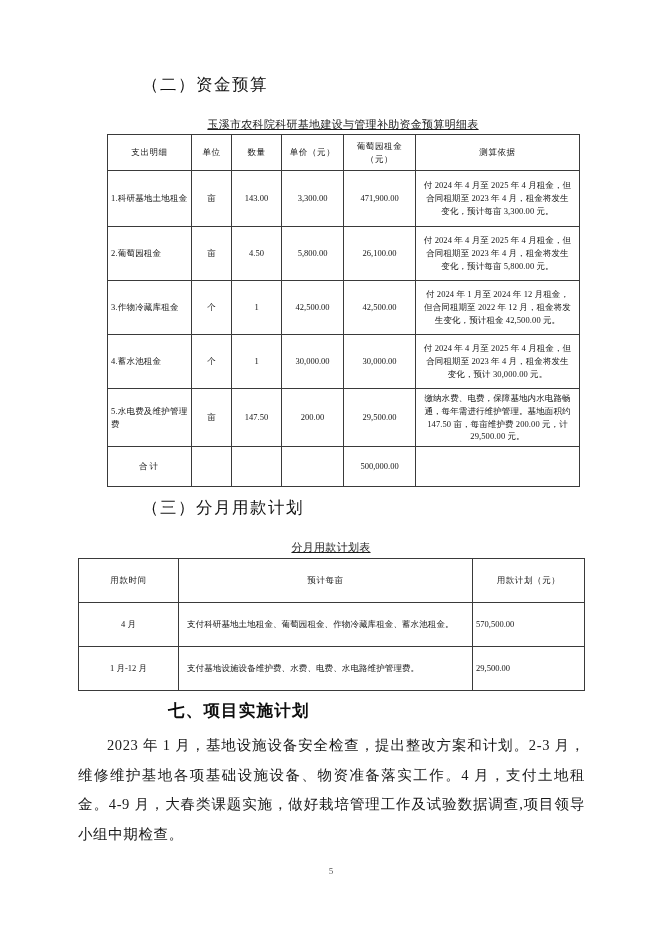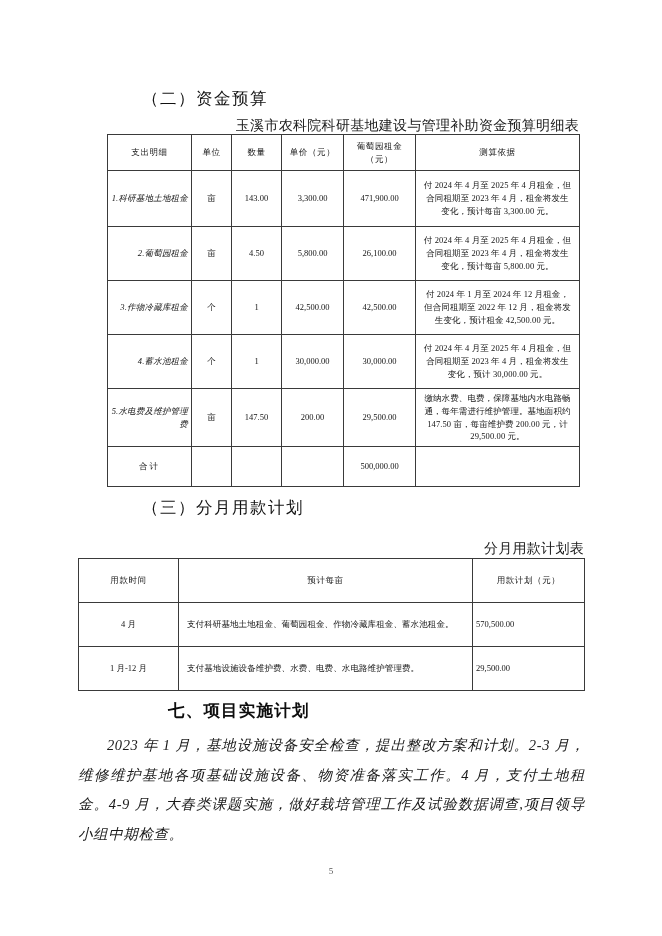--- a/index.html
+++ b/index.html
@@ -37,25 +37,26 @@
     font-family: "Liberation Sans", "DejaVu Sans", sans-serif;
     font-size: 16.5px;
     font-weight: bold;
     letter-spacing: 1.2px;
     color: #0d0d0d;
     white-space: nowrap;
     margin-left: 28px;
   }
 
   .table-caption {
-    font-size: 14px;
-    text-align: right;
+    font-size: 11px;
+    text-align: center;
     color: #1a1a1a;
     letter-spacing: 0.3px;
     font-family: "Liberation Serif", "DejaVu Serif", serif;
+    text-decoration: underline;
   }
 
   
   table {
     border-collapse: collapse;
     table-layout: fixed;
     font-size: 8.5px;
     color: #141414;
   }
   table td, table th {
@@ -66,21 +67,21 @@
     line-height: 1.42;
   }
 
   
   #budget-table {
     position: absolute;
     left: 107px;
     top: 134px;
     width: 472px;
   }
-  #budget-table td.c-item { text-align: right; letter-spacing: 0.2px; font-style: italic; }
+  #budget-table td.c-item { text-align: left; letter-spacing: 0.2px; }
   #budget-table td.c-unit,
   #budget-table td.c-qty,
   #budget-table td.c-price,
   #budget-table td.c-amount { text-align: center; }
   #budget-table td.c-basis {
     text-align: center;
     padding: 3px 6px;
     line-height: 1.5;
     letter-spacing: 0.1px;
   }
@@ -107,37 +108,37 @@
   
   .body-text {
     font-size: 14.5px;
     line-height: 2.05;
     text-align: justify;
     text-justify: inter-ideograph;
     letter-spacing: 0.6px;
     color: #1a1a1a;
     font-family: "Liberation Serif", "DejaVu Serif", serif;
   }
-  .indent { text-indent: 2em; font-style: italic; }
+  .indent { text-indent: 2em; }
 
   .page-number {
     position: absolute;
     width: 662px;
     text-align: center;
     font-size: 9px;
     color: #555;
     font-family: "Liberation Serif", "DejaVu Serif", serif;
   }
 </style>
 </head>
 <body>
 
 <div class="page">
 
-  <div class="section-heading" style="position:absolute; left:142px; top:88px;">（二）资金预算</div>
+  <div class="section-heading" style="position:absolute; left:142px; top:74px;">（二）资金预算</div>
 
   <div class="table-caption" style="position:absolute; left:107px; top:117px; width:472px;">玉溪市农科院科研基地建设与管理补助资金预算明细表</div>
 
   <table id="budget-table">
     <colgroup>
       <col style="width:84px">
       <col style="width:40px">
       <col style="width:50px">
       <col style="width:62px">
       <col style="width:72px">

